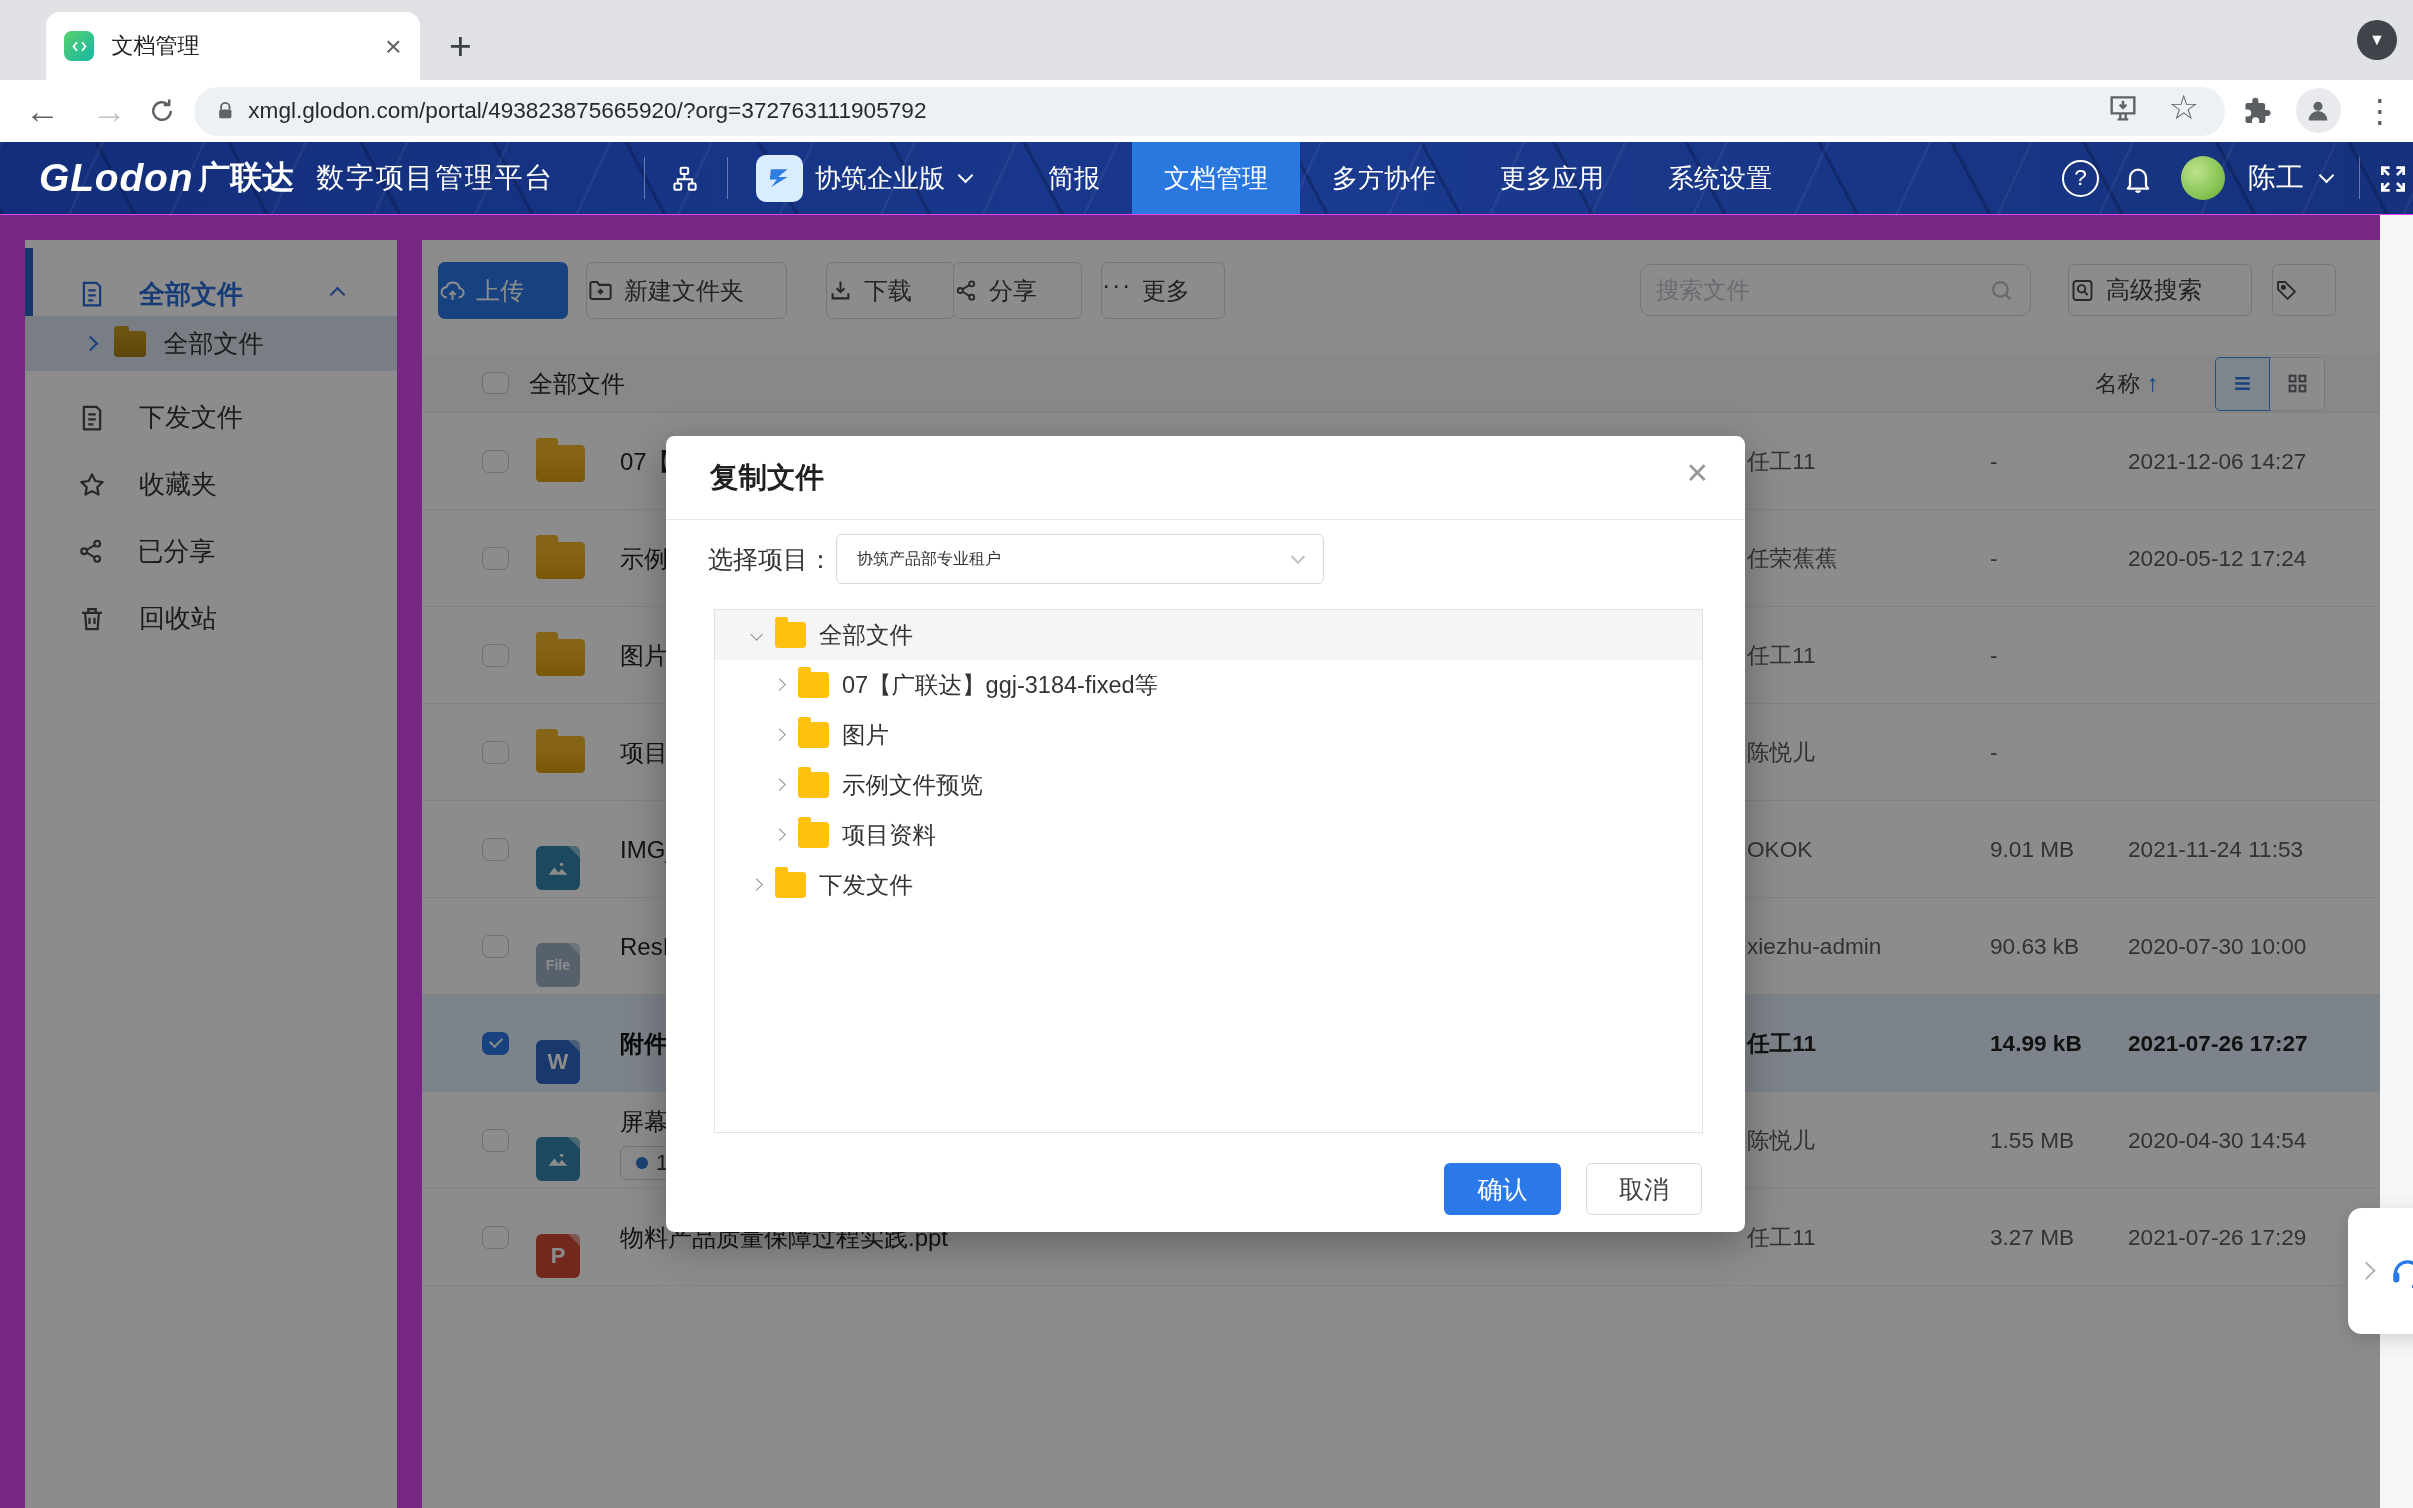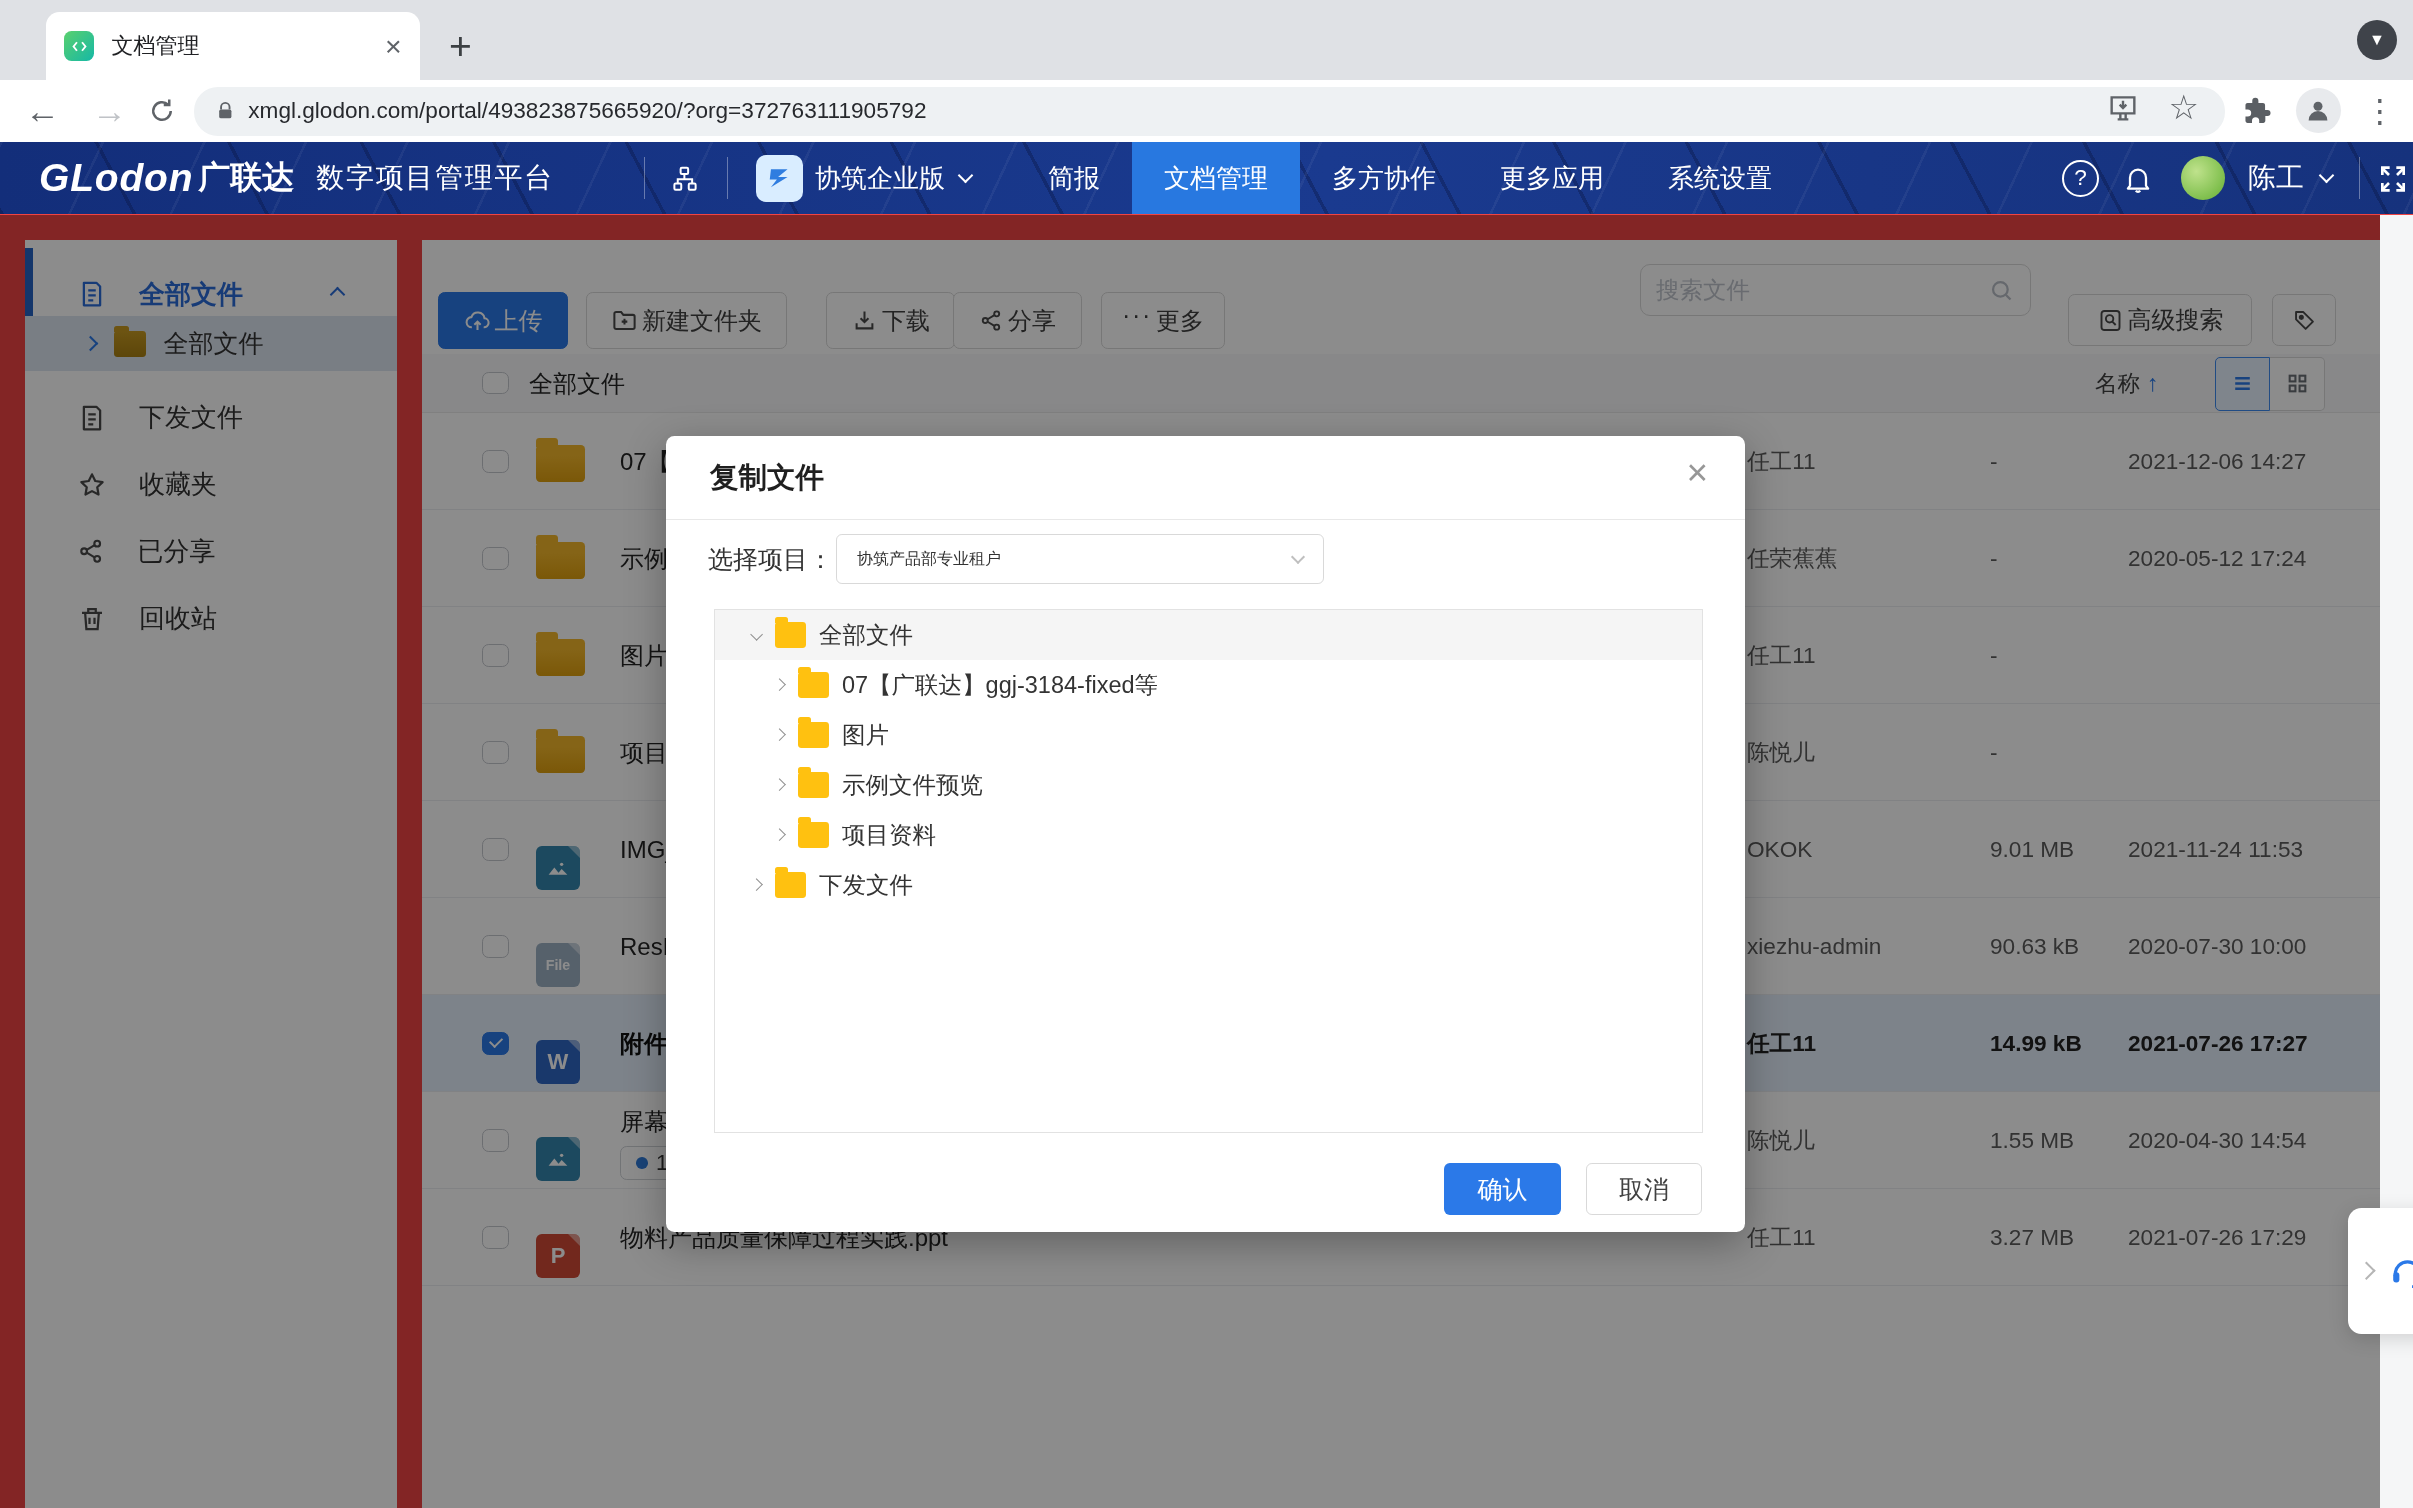--- a/index.html
+++ b/index.html
@@ -1,17 +1,17 @@
 <!DOCTYPE html>
 <html style="font-size:13.4px"><head>
 <meta charset="utf-8">
 <style>
   * { margin:0; padding:0; box-sizing:border-box; }
   body { font-family:"Liberation Sans","DejaVu Sans",sans-serif; background:#333; }
-  .screen { position:relative; width:2413px; height:1508px; overflow:hidden; background:#ef4444; }
+  .screen { position:relative; width:2413px; height:1508px; overflow:hidden; background:#d946ef; }
   svg { display:block; }
 
   
   .tabstrip { position:absolute; left:0; top:0; width:2413px; height:80px; background:#dfe1e5; }
   .btab { position:absolute; left:46px; top:11.7px; width:374px; height:69px; background:#fff; border-radius:13.4px 13.4px 0 0; display:flex; align-items:center; padding:0 18.4px; }
   .favicon { width:30px; height:30px; border-radius:7.5px; background:linear-gradient(135deg,#5ad06e,#15b8a6); display:flex; align-items:center; justify-content:center; }
   .btab-title { font-size:22px; color:#202124; margin-left:17px; flex:1; white-space:nowrap; overflow:hidden; }
   .btab-close { font-size:28.5px; color:#5f6368; line-height:1; }
   .newtab { position:absolute; left:437px; top:22px; width:47px; height:47px; border-radius:50%; font-size:39px; color:#3c4043; display:flex; align-items:center; justify-content:center; font-weight:300; }
   .tabsearch { position:absolute; left:2357px; top:20px; width:40px; height:40px; border-radius:50%; background:#3f434a; color:#fff; display:flex; align-items:center; justify-content:center; font-size:16px; }
@@ -63,21 +63,21 @@
   .tfolder { width:32px; height:26px; background:linear-gradient(#c79a22,#a87f12); border-radius:3.4px; position:relative; }
   .tfolder::before { content:""; position:absolute; left:0; top:-5px; width:14.2px; height:6.7px; background:#c79a22; border-radius:2.5px 2.5px 0 0; }
   .sb-tree-sel .tfolder { margin-left:18.4px; }
   .sb-tree-label { font-size:25px; color:#333; margin-left:17px; }
   .sb-item { position:absolute; left:0; width:372px; height:65px; display:flex; align-items:center; color:#4a4a4a; }
   .sb-item .sb-ic { margin-left:52px; color:#4a4a4a; }
   .sb-item-label { font-size:26px; color:#333; margin-left:32px; }
 
   
   .main { position:absolute; left:422px; top:240px; width:1958px; height:1269px; background:#fff; }
-  .btn { position:absolute; top:22px; height:57px; border:1.7px solid #d9d9d9; border-radius:6.7px; background:#fff; display:flex; align-items:center; justify-content:center; gap:4px; font-size:24px; color:#404040;margin-top:30px; }
+  .btn { position:absolute; top:22px; height:57px; border:1.7px solid #d9d9d9; border-radius:6.7px; background:#fff; display:flex; align-items:center; justify-content:flex-start; gap:10px; font-size:24px; color:#404040; }
   .btn.primary { background:#2b79e8; border-color:#2b79e8; color:#fff; }
   .search { position:absolute; left:1218px; top:24px; width:391px; height:52px; border:1.7px solid #d9d9d9; border-radius:10px; display:flex; align-items:center; padding:0 15px; }
   .search input { border:none; outline:none; flex:1; font-size:23.5px; color:#333; font-family:inherit; background:transparent; }
   .search input::placeholder { color:#bfc4cc; }
   .listhead { position:absolute; left:0; top:114px; width:1958px; height:59px; background:#f7f8fa; border-bottom:0.8px solid #e9e9e9; }
   .cbx { position:absolute; width:27px; height:22.6px; border:1.7px solid #c5c8ce; border-radius:6.7px; background:#fff; }
   .cbx.checked { background:#2b79e8; border-color:#2b79e8; }
   .cbx.checked::after { content:""; position:absolute; left:6.7px; top:4.2px; width:10px; height:5.9px; border-left:2.5px solid #fff; border-bottom:2.5px solid #fff; transform:rotate(-45deg); }
   .lh-title { position:absolute; left:107px; top:0; height:59px; display:flex; align-items:center; font-size:24px; color:#262626; font-weight:500; }
   .sortwrap { position:absolute; left:1673px; top:0; height:59px; display:flex; align-items:center; gap:6.7px; font-size:22.6px; color:#404040; }

